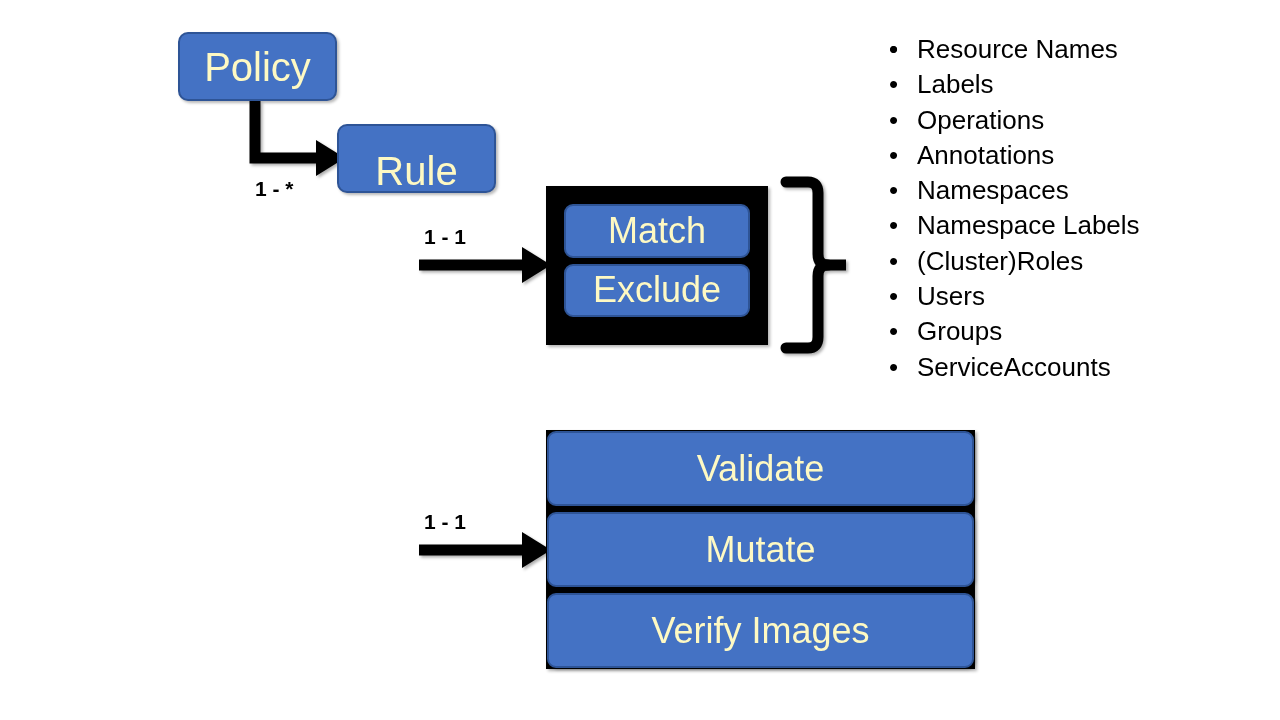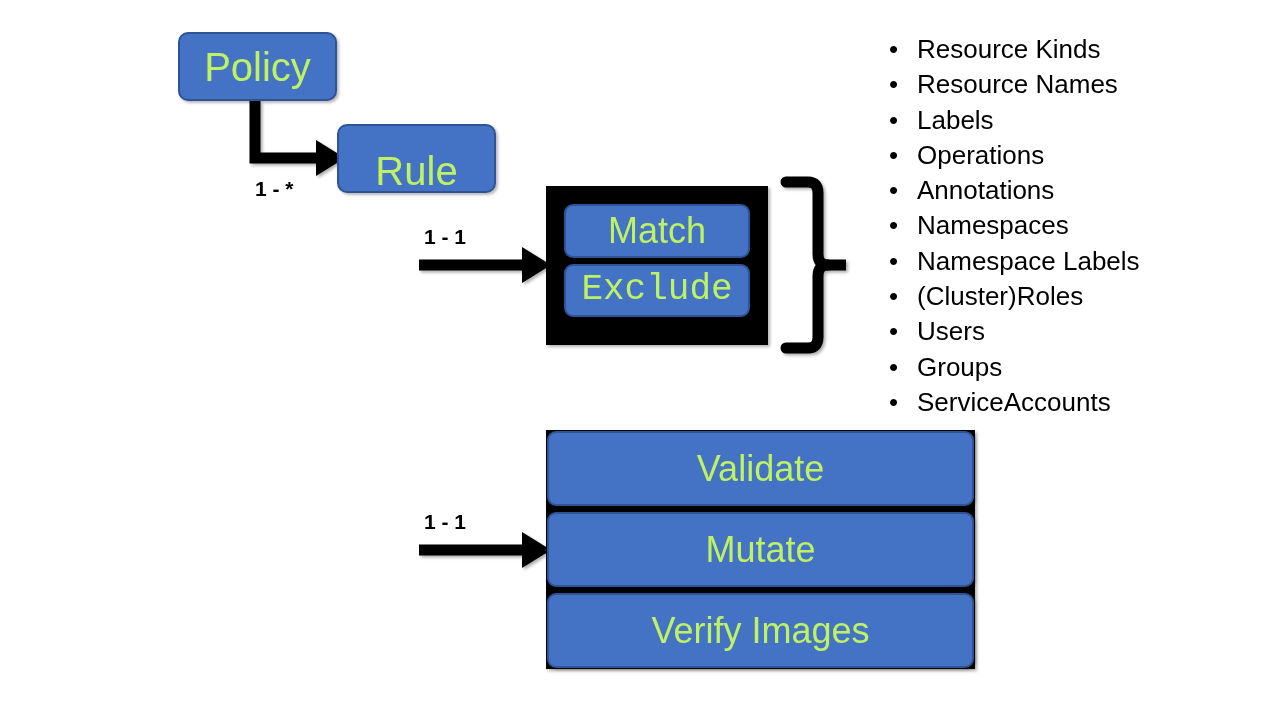--- a/index.html
+++ b/index.html
@@ -20,21 +20,21 @@
     overflow: hidden;
   }
 
   
   .node {
     position: absolute;
     box-sizing: border-box;
     background: #4472C4;
     border: 2px solid #2E5496;
     border-radius: 10px;
-    color: #bef264;
+    color: #fef9c3;
     display: flex;
     align-items: center;
     justify-content: center;
     font-family: "Liberation Sans", sans-serif;
     font-weight: 400;
     line-height: 1;
     white-space: nowrap;
     box-shadow: 2px 2px 3px rgba(0,0,0,0.28);
     user-select: none;
   }
@@ -57,21 +57,21 @@
   .group-actions { left:546px; top:430px; width:429px; height:239px; }
 
   .group-box .node {
     position: relative;
     left: auto; top: auto;
     width: 100%;
     flex: 1 1 0;
     border-radius: 9px;
   }
   .group-match .node   { font-size: 36px; margin-bottom: 6px; }
-  .group-match .node:last-child { margin-bottom: 10px; font-family: Liberation Mono, monospace; }
+  .group-match .node:last-child { margin-bottom: 10px; }
   .group-actions .node { font-size: 36px; margin-bottom: 6px; }
   .group-actions .node:last-child { margin-bottom: 0; }
 
   
   #connectors {
     position: absolute;
     left: 0; top: 0;
     width: 1280px;
     height: 720px;
     pointer-events: none;
@@ -196,21 +196,20 @@
 
   <div class="card-label card-policy-rule">1 - *</div>
 
   <div class="card-label card-match">1 - 1</div>
 
   <div class="card-label card-actions">1 - 1</div>
 
   <ul id="bullet-list">
     <li>
       <span class="bullet-dot">•</span>
-      <span>Resource Kinds</span>
     </li>
     <li>
       <span class="bullet-dot">•</span>
       <span>Resource Names</span>
     </li>
     <li>
       <span class="bullet-dot">•</span>
       <span>Labels</span>
     </li>
     <li>

